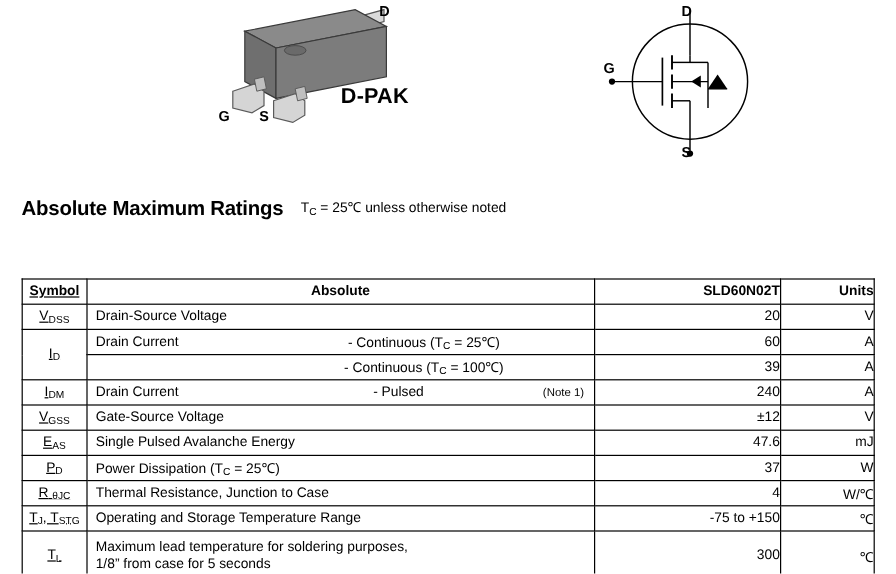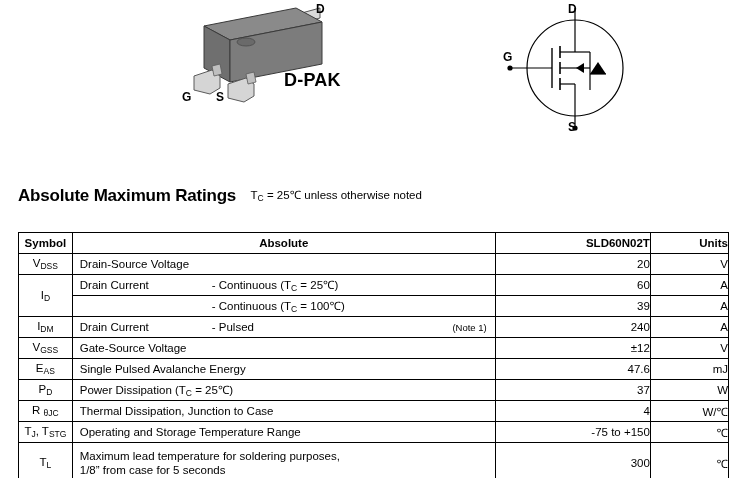--- a/index.html
+++ b/index.html
@@ -63,21 +63,21 @@
     font-weight: bold;
   }
   #sym-d { left: 568px; top: 2px; }
   #sym-s { left: 568px; top: 120px; }
   #sym-g { left: 503px; top: 50px; }
 
   
   #heading-row {
     position: absolute;
     left: 18px;
-    top: 186px;
+    top: 164px;
     width: 700px;
     height: 30px;
   }
   #amr-title {
     font-size: 17px;
     font-weight: bold;
     letter-spacing: -0.2px;
   }
   #amr-note {
     font-size: 11.5px;
@@ -100,34 +100,34 @@
     border: 1px solid #000000;
     padding: 0;
     height: 20px;
     vertical-align: middle;
   }
   th {
     font-weight: bold;
     text-align: center;
     font-size: 11.5px;
   }
-  .c-symbol  { width: 52px;  text-align: center; }
+  .c-symbol  { width: 52px;  text-align: center; text-decoration: underline; }
   .c-param   { width: 409px; text-align: left; padding-left: 7px; }
   .c-value   { width: 152px; text-align: right; }
   .c-units   { width: 76px;  text-align: right; }
 
   .sub { font-size: 8.5px; vertical-align: -2px; }
 
   .param-split {
     display: flex;
     width: 100%;
     align-items: center;
   }
   .param-split .p-left  { width: 132px; flex: 0 0 132px; }
-  .param-split .p-mid   { flex: 1 1 auto; }
+  .param-split .p-mid   { flex: 1 1 auto; text-align: center; }
   .param-split .p-note  { font-size: 9.5px; padding-right: 8px; }
 
   .two-line {
     line-height: 1.25;
     padding: 2px 0 2px 7px;
     text-align: left;
   }
   td.tall { height: 36px; }
 </style>
 </head>
@@ -274,21 +274,21 @@
 
     <tr>
       <td class="c-symbol"><span>P</span><span class="sub">D</span></td>
       <td class="c-param"><span>Power Dissipation (T</span><span class="sub">C</span><span> = 25℃)</span></td>
       <td class="c-value">37</td>
       <td class="c-units">W</td>
     </tr>
 
     <tr>
       <td class="c-symbol"><span>R</span>&nbsp;<span class="sub">θJC</span></td>
-      <td class="c-param">Thermal Dissipation, Junction to Case</td>
+      <td class="c-param">Thermal Resistance, Junction to Case</td>
       <td class="c-value">4</td>
       <td class="c-units">W/℃</td>
     </tr>
 
     <tr>
       <td class="c-symbol"><span>T</span><span class="sub">J</span><span>, T</span><span class="sub">STG</span></td>
       <td class="c-param">Operating and Storage Temperature Range</td>
       <td class="c-value">-75 to +150</td>
       <td class="c-units">℃</td>
     </tr>

